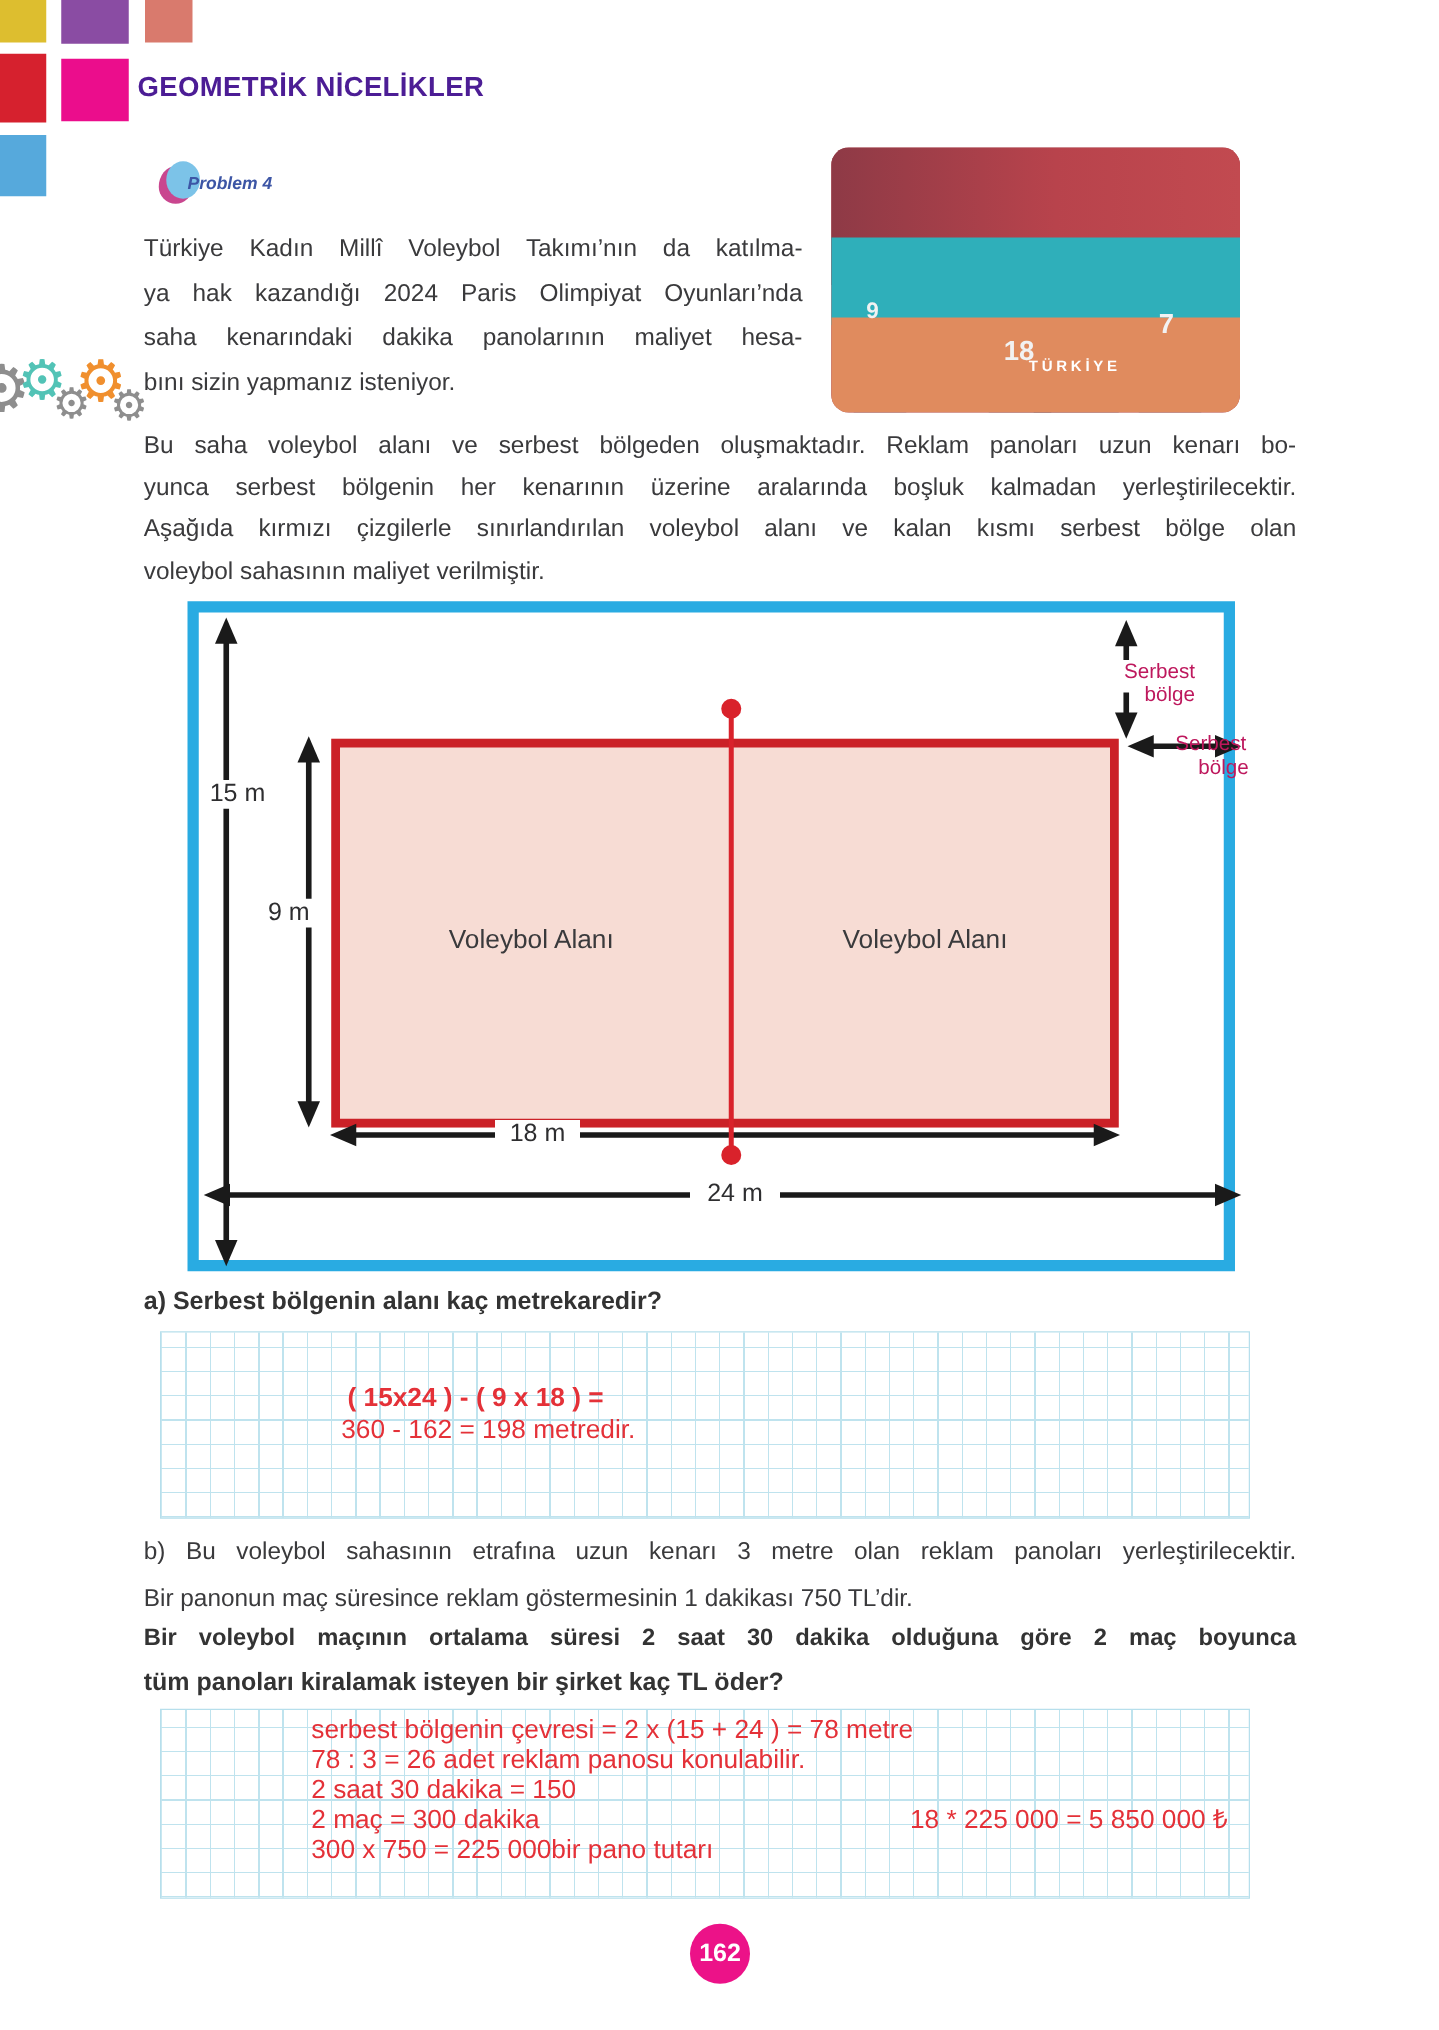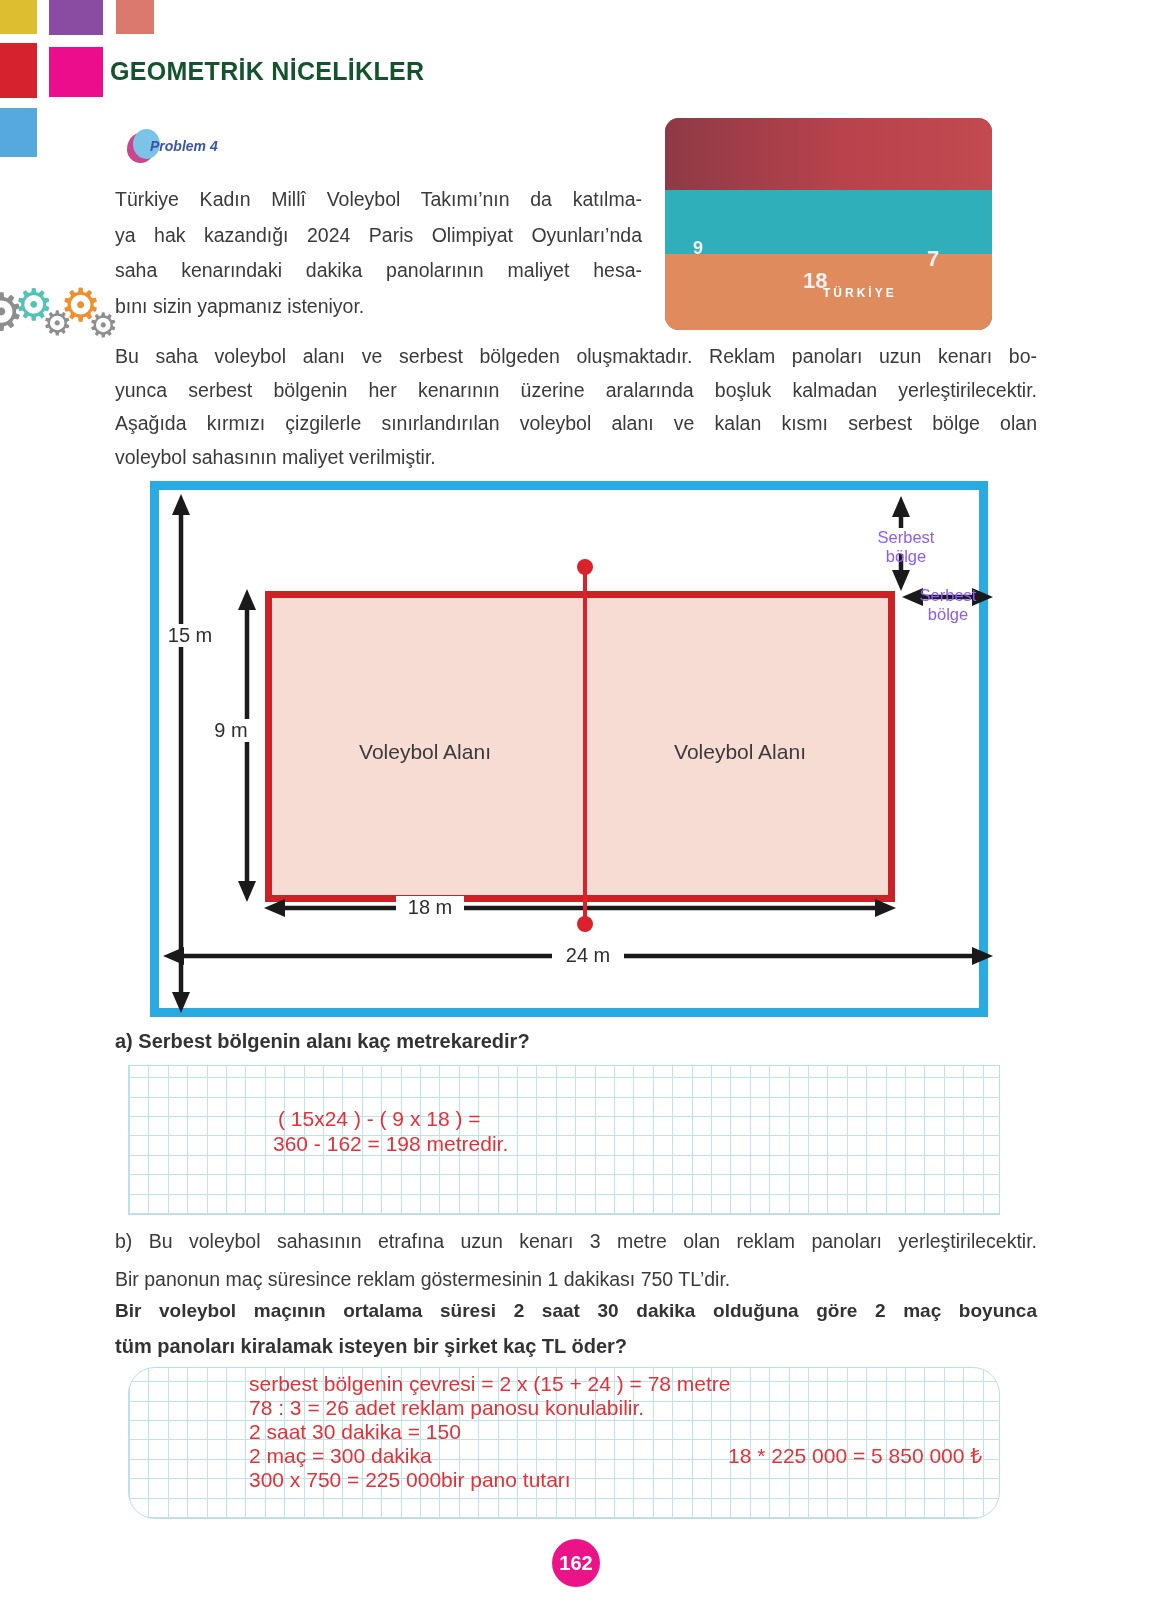--- a/index.html
+++ b/index.html
@@ -1,21 +1,21 @@
 <!DOCTYPE html>
 <html><head>
 <meta charset="utf-8">
 <style>
   html,body{margin:0;padding:0;background:#fff;}
   #page{position:relative;width:1151px;height:1624px;background:#fff;overflow:hidden;
         font-family:"Liberation Sans",sans-serif;color:#3a3a3c;}
   
   .sq{position:absolute;}
   
-  .header{position:absolute;left:110px;top:57px;font-size:25px;font-weight:bold;color:#14532d;letter-spacing:.3px;}
+  .header{position:absolute;left:110px;top:57px;font-size:22px;font-weight:bold;color:#4c1d95;letter-spacing:.3px;}
   
   .prob-label{position:absolute;left:150px;top:138px;font-size:14px;font-weight:bold;color:#3c55a5;font-style:italic;}
   .prob-icon{position:absolute;left:127px;top:127px;width:34px;height:38px;}
   .prob-icon .pinkc{position:absolute;left:0;top:6px;width:27px;height:30px;border-radius:50% 50% 50% 50%/55% 55% 45% 45%;background:#c9468f;}
   .prob-icon .bluec{position:absolute;left:6px;top:2px;width:27px;height:30px;border-radius:50%;background:#7cc3e8;}
   
   .para{position:absolute;font-size:19.5px;color:#3a3a3c;}
   .jline{text-align:justify;text-align-last:justify;}
   .lline{text-align:left;}
   .b{font-weight:bold;color:#333;}
@@ -27,21 +27,21 @@
   .photo .num{position:absolute;color:#f2f2f2;font-weight:bold;font-size:22px;}
   .photo .jersey{position:absolute;color:#fff;font-weight:bold;font-size:12px;letter-spacing:3px;}
   
   .gear{position:absolute;line-height:1;}
   
   #diagram{position:absolute;left:150px;top:481px;width:838px;height:536px;border:9px solid #29abe2;box-sizing:border-box;background:#fff;}
   #court{position:absolute;left:106px;top:101px;width:630px;height:311px;border:7px solid #cb2127;background:#f7dcd4;box-sizing:border-box;}
   #diagram svg{position:absolute;left:0;top:0;}
   .dimlabel{position:absolute;font-size:20px;color:#2e2e30;background:#fff;text-align:center;padding:0 3px;}
   .courtlabel{position:absolute;width:220px;text-align:center;font-size:21px;color:#3a3a3c;}
-  .szlabel{position:absolute;font-size:16.5px;line-height:19px;color:#8b5cf6;text-align:center;}
+  .szlabel{position:absolute;font-size:16.5px;line-height:19px;color:#be185d;text-align:right;}
   
   .qa{position:absolute;left:115px;top:1030px;font-size:20px;font-weight:bold;color:#333;}
   
   .grid{position:absolute;left:128px;width:872px;border:1.5px solid #b7dfec;box-sizing:border-box;
         background-image:repeating-linear-gradient(0deg,#bfe3ee 0,#bfe3ee 1px,transparent 1px,transparent 19.4px),
                          repeating-linear-gradient(90deg,#bfe3ee 0,#bfe3ee 1px,transparent 1px,transparent 19.4px);
         background-color:#fff;}
   .hand{position:absolute;color:#e43138;font-size:21px;line-height:24px;white-space:nowrap;}
   
   .badge{position:absolute;left:552px;top:1539px;width:48px;height:48px;border-radius:50%;background:#ec1288;
@@ -172,30 +172,30 @@
     </div>
     <div class="szlabel" style="left:738px;top:96px;width:102px;">
       <div class="bg" style="display:inline-block;padding:0 2px;">Serbest</div>
       <div>bölge</div>
     </div>
   </div>
 
   <div class="qa">a) Serbest bölgenin alanı kaç metrekaredir?</div>
 
   <div class="grid" style="top:1065px;height:150px;">
-    <div class="hand" style="left:149px;top:41px;">( 15x24 ) - ( 9 x 18 ) =</div>
+    <div class="hand" style="left:149px;top:41px;font-weight:bold;">( 15x24 ) - ( 9 x 18 ) =</div>
     <div class="hand" style="left:144px;top:66px;">360 - 162 = 198 metredir.</div>
   </div>
 
   <div class="para jline" style="left:115px;top:1230px;width:922px;">b) Bu voleybol sahasının etrafına uzun kenarı 3 metre olan reklam panoları yerleştirilecektir.</div>
   <div class="para lline" style="left:115px;top:1268px;width:922px;">Bir panonun maç süresince reklam göstermesinin 1 dakikası 750 TL’dir.</div>
   <div class="para jline b" style="left:115px;top:1300px;width:922px;font-size:19px;">Bir voleybol maçının ortalama süresi 2 saat 30 dakika olduğuna göre 2 maç boyunca</div>
   <div class="para lline b" style="left:115px;top:1335px;width:922px;font-size:20px;">tüm panoları kiralamak isteyen bir şirket kaç TL öder?</div>
 
-  <div class="grid" style="top:1367px;height:152px;border-radius:27px;">
+  <div class="grid" style="top:1367px;height:152px;">
     <div class="hand" style="left:120px;top:4px;">serbest bölgenin çevresi = 2 x (15 + 24 ) = 78 metre</div>
     <div class="hand" style="left:120px;top:28px;">78 : 3 = 26 adet reklam panosu konulabilir.</div>
     <div class="hand" style="left:120px;top:52px;">2 saat 30 dakika = 150</div>
     <div class="hand" style="left:120px;top:76px;">2 maç = 300 dakika</div>
     <div class="hand" style="left:120px;top:100px;">300 x 750 = 225 000bir pano tutarı</div>
     <div class="hand" style="left:599px;top:76px;">18 * 225 000 = 5 850 000 ₺</div>
   </div>
 
   <div class="badge">
     <span>162</span>

